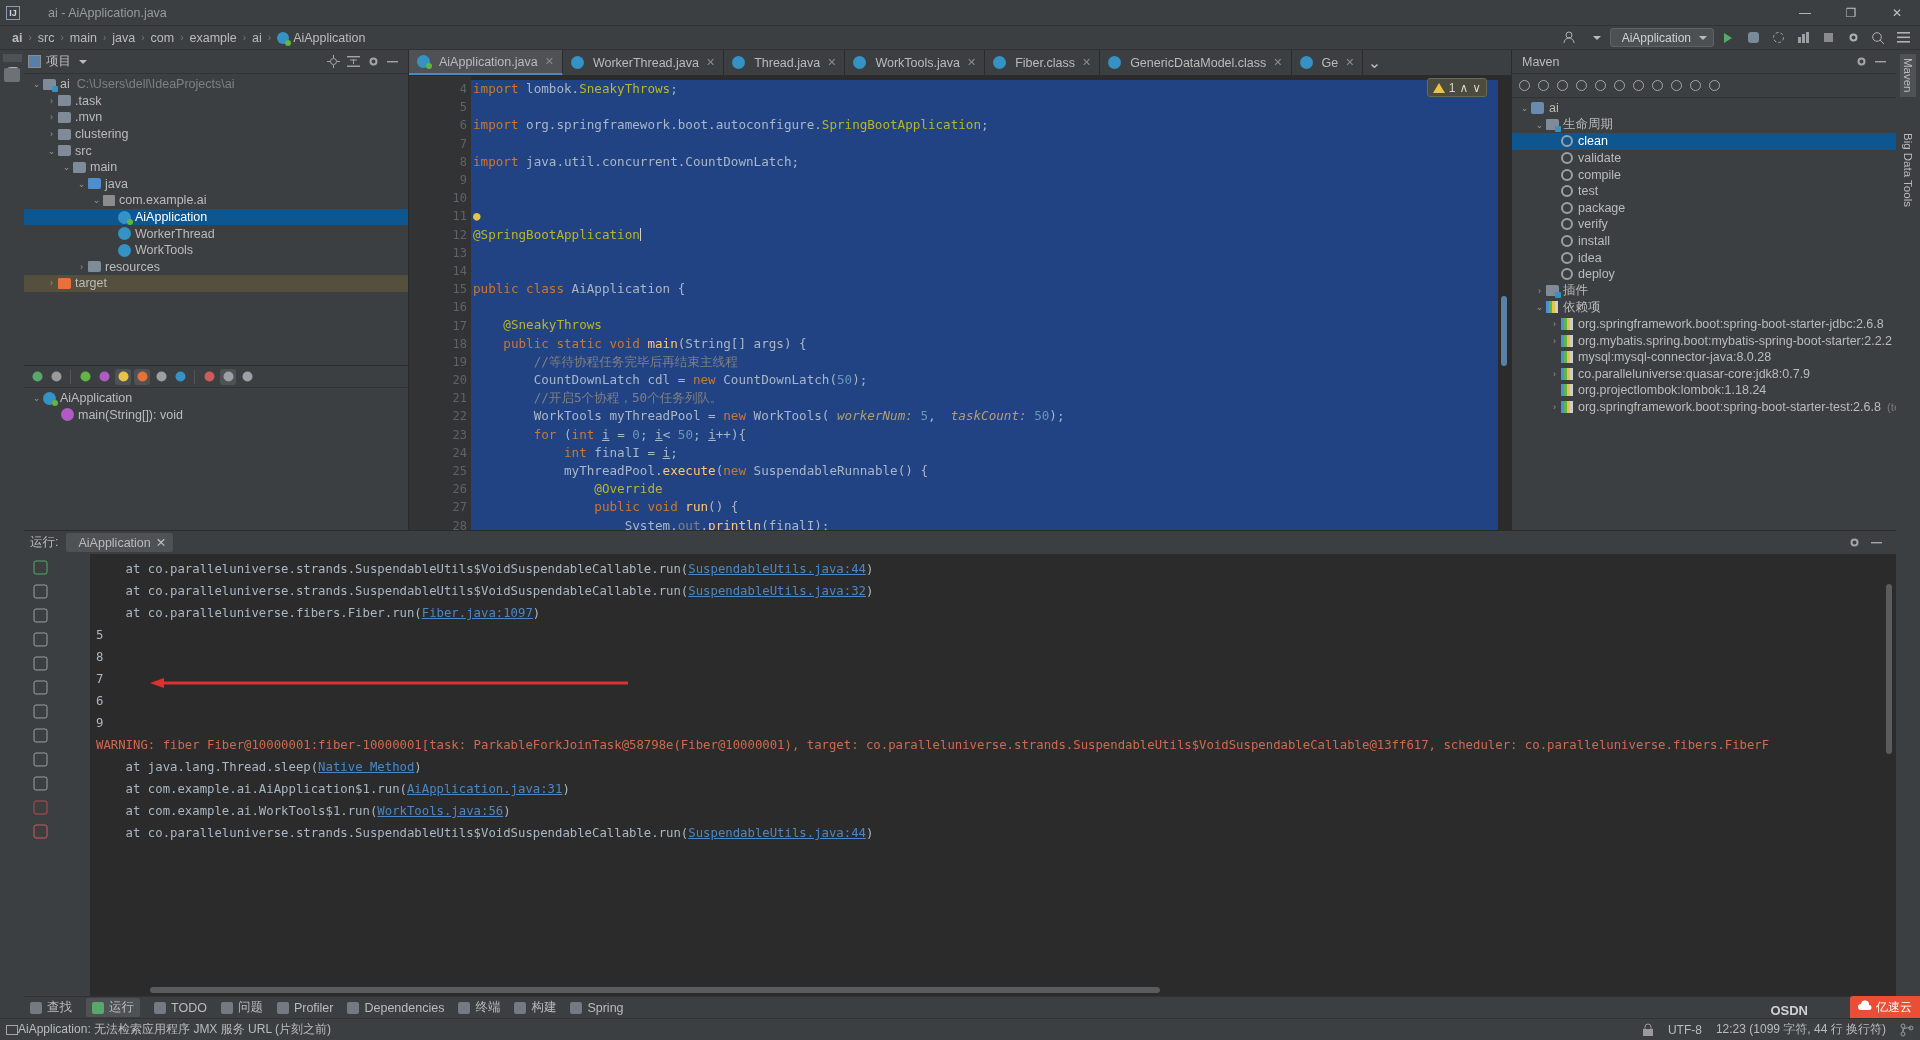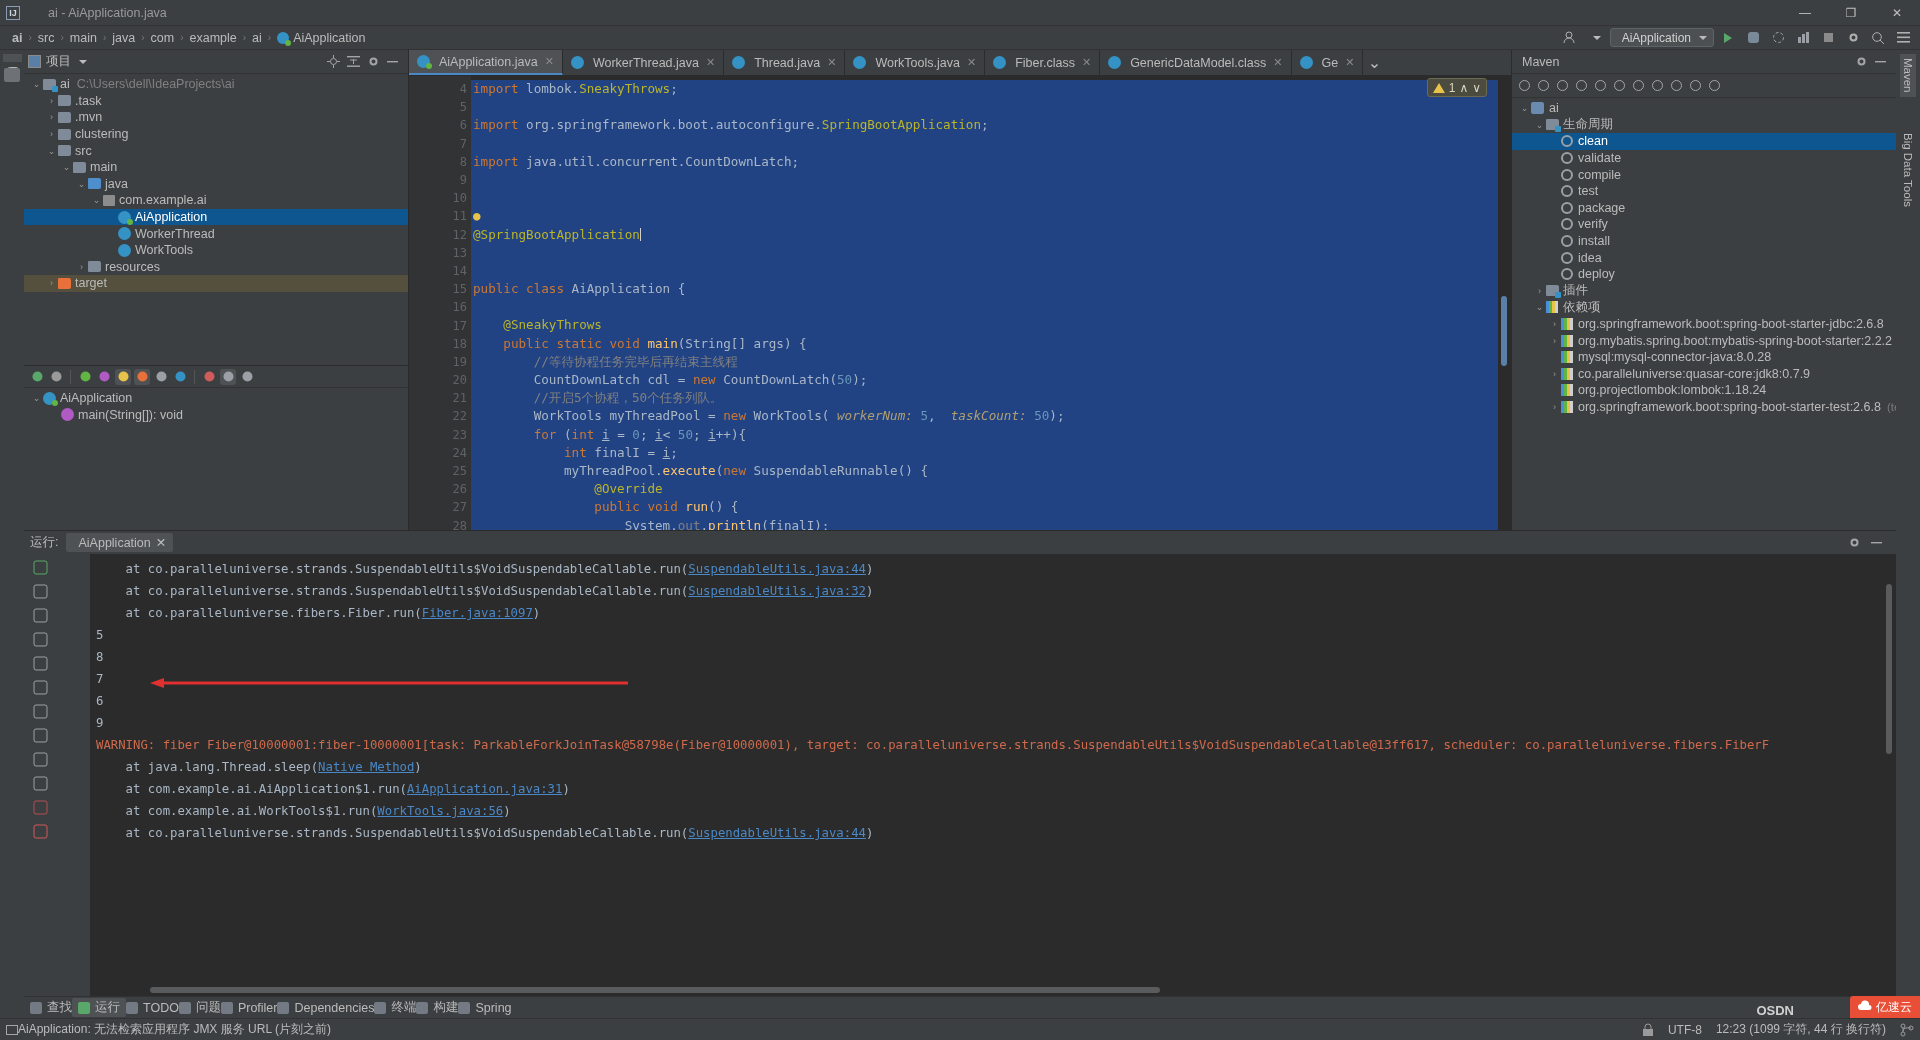--- a/index.html
+++ b/index.html
@@ -162,26 +162,26 @@
   .cscroll-v{position:absolute;right:0;top:0;bottom:14px;width:13px;background:#2b2b2b;}
   .cscroll-v .thumb{position:absolute;left:3px;top:30px;width:6px;height:170px;background:#595b5d;border-radius:3px;}
   .cscroll-h{position:absolute;left:0;right:13px;bottom:0;height:12px;background:#2b2b2b;}
   .cscroll-h .thumb{position:absolute;top:3px;left:60px;width:1010px;height:6px;background:#595b5d;border-radius:3px;}
 
   
   .statusbar { height:22px; flex:0 0 22px; background:#3c3f41; display:flex; align-items:center;
     font-size:12px; color:#bbbbbb; border-top:1px solid #323232; padding:0 6px; }
   .sb-right { margin-left:auto; display:flex; align-items:center; gap:14px; color:#bbbbbb; }
   .botbar { height:22px; flex:0 0 22px; background:#3c3f41; display:flex; align-items:center;
-    font-size:12.5px; padding:0 6px; border-top:1px solid #323232;}
+    font-size:12.5px; gap:14px; padding:0 6px; border-top:1px solid #323232;}
   .bb { display:flex;align-items:center;gap:5px; color:#bbbbbb;}
   .bb.active { background:#4e5254; padding:1px 6px; border-radius:2px;}
   .wm { position:absolute; right:0; bottom:22px; height:22px; display:flex; align-items:center;
     gap:4px; background:#e94f37; color:#fff; font-size:12px; padding:0 8px; border-radius:3px 0 0 0;}
-  .osdn { position:absolute; right:126px; bottom:22px; color:#d0d0d0; font-size:13px; font-weight:bold;}
+  .osdn { position:absolute; right:112px; bottom:22px; color:#d0d0d0; font-size:13px; font-weight:bold;}
 </style>
 </head>
 <body>
 
 <div class="app">
 
   <div class="titlebar">
     <div class="ij-logo">
       <div class="box">IJ</div>
     </div>

